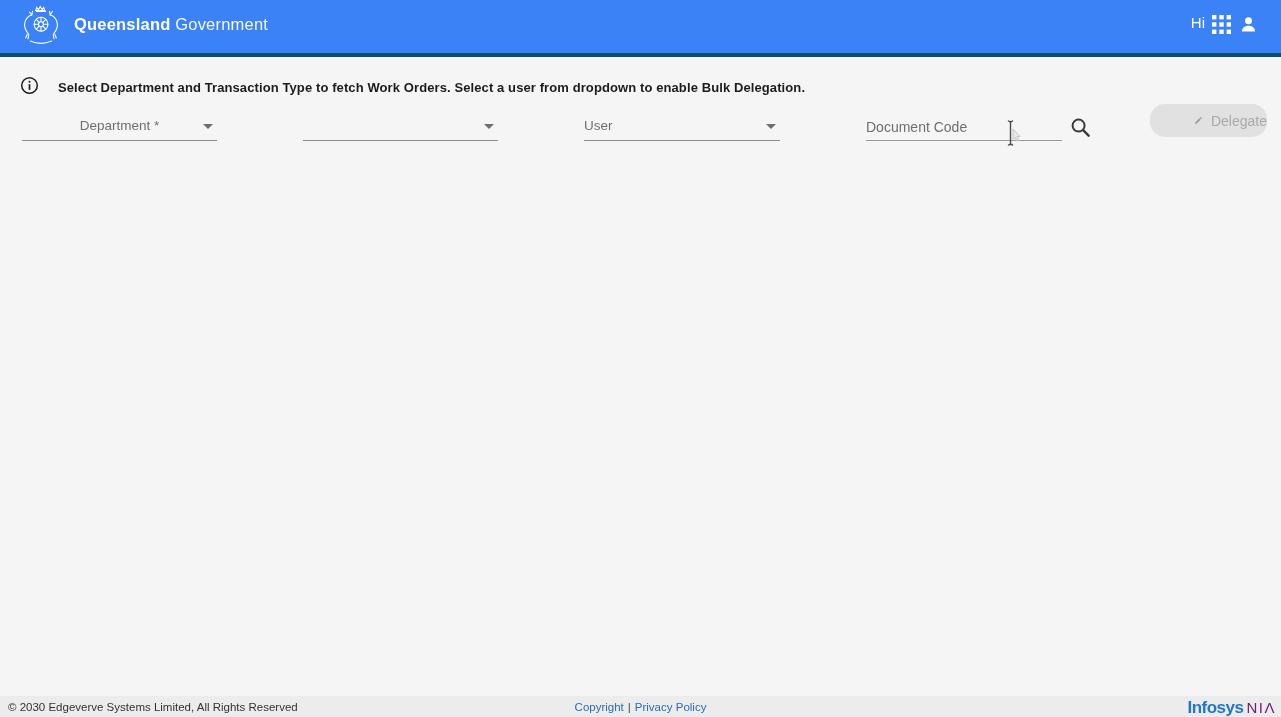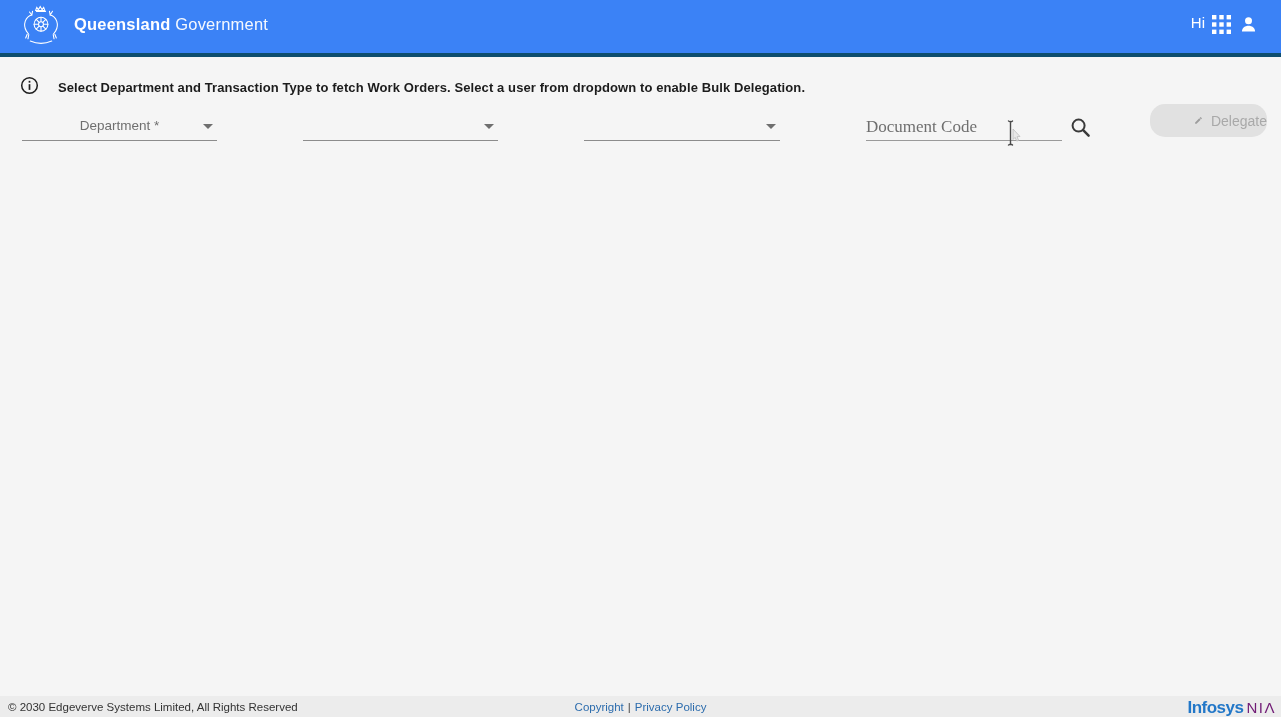--- a/index.html
+++ b/index.html
@@ -51,22 +51,22 @@
     width: 0; height: 0;
     border-left: 5px solid transparent; border-right: 5px solid transparent;
     border-top: 5px solid #6f6f6f;
   }
   .f-department { left: 22px;  width: 195px; text-align: center; }
   .f-transaction { left: 303px; width: 195px; }
   .f-user { left: 584px; width: 196px; }
   .f-doccode { left: 866px; width: 196px; border-bottom-color: #9a9a9a; }
   .f-doccode input {
     width: 100%; height: 26px; border: none; outline: none; background: transparent;
-    font-family: Liberation Serif, serif;
-    font-size: 17px; color: #444; padding-top: 4px;
+    font-family: Liberation Sans, sans-serif;
+    font-size: 14px; color: #444; padding-top: 4px;
   }
   .f-doccode input::placeholder { color: #6f6f6f; opacity: 1; }
 
   .search-btn {
     position: absolute; left: 1068px; top: 115px;
     width: 24px; height: 24px; border: none; background: transparent;
     cursor: pointer; display: flex; align-items: center; justify-content: center;
     padding: 0;
   }
 
@@ -173,20 +173,21 @@
 <div class="field select f-department">
   <span class="field-label">Department *</span>
   <span class="caret"></span>
 </div>
 
 <div class="field select f-transaction">
   <span class="caret"></span>
 </div>
 
 <div class="field select f-user">
+  <span class="field-label">User</span>
   <span class="caret"></span>
 </div>
 
 <div class="field f-doccode">
   <input type="text" value="" placeholder="Document Code" style="">
 </div>
 
 <button class="search-btn">
   <svg width="21" height="21" viewBox="0 0 22 22" fill="none">
     <circle cx="9" cy="9" r="6.3" stroke="#3a3a3a" stroke-width="2.1"></circle>

